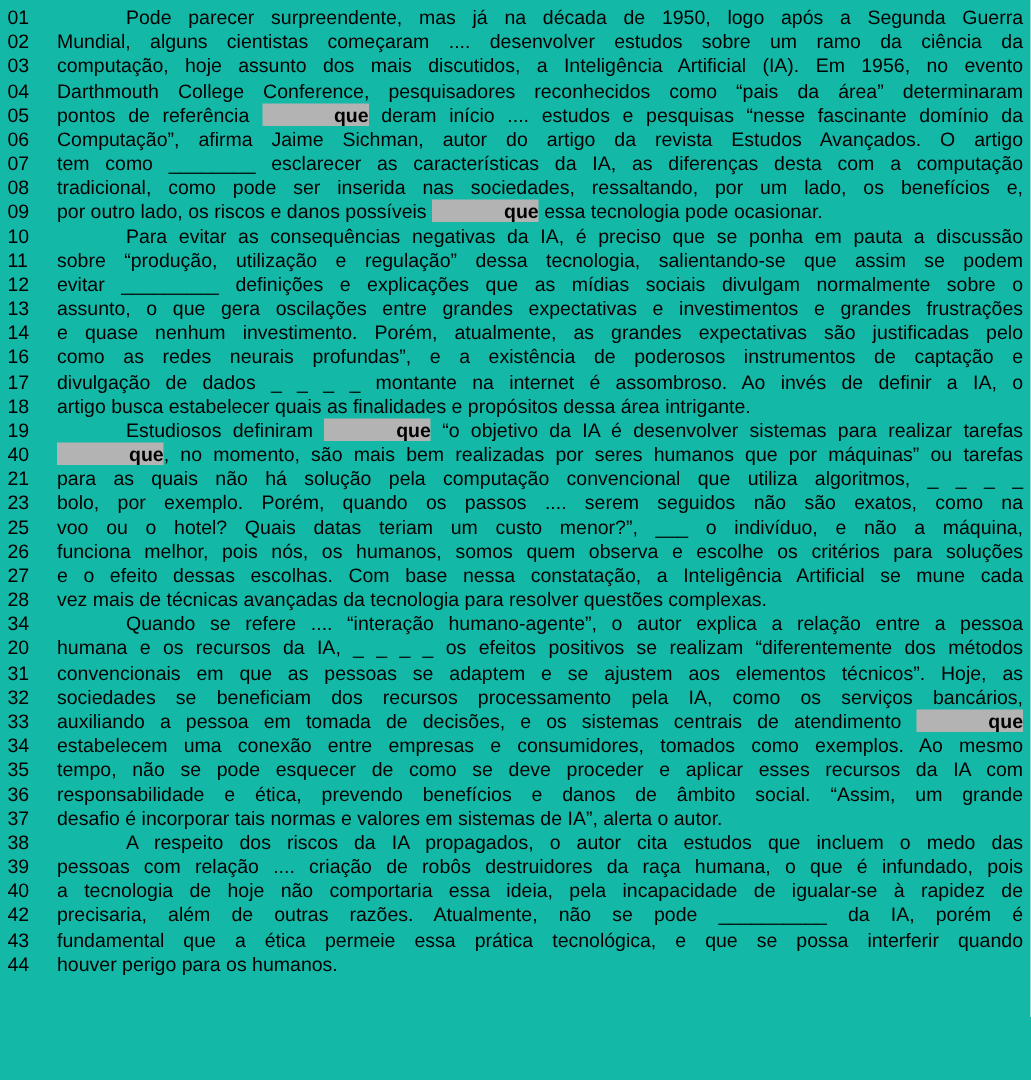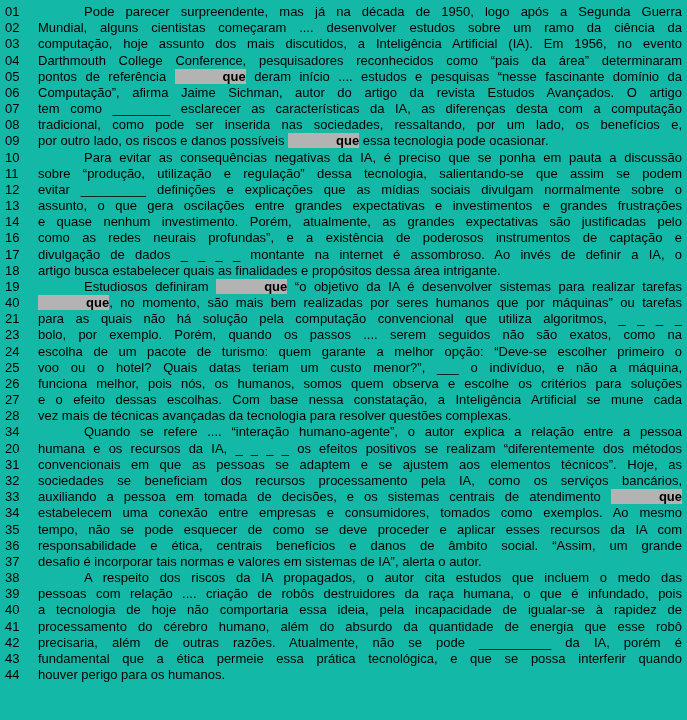--- a/index.html
+++ b/index.html
@@ -131,24 +131,20 @@
       </div>
       <div class="line">
         <span class="num">21</span>
         <span class="text just"><span>para as quais não há solução pela computação convencional que utiliza algoritmos, _ _ _ _</span></span>
       </div>
       <div class="line">
         <span class="num">23</span>
         <span class="text just"><span>bolo, por exemplo. Porém, quando os passos .... serem seguidos não são exatos, como na</span></span>
       </div>
       <div class="line">
-        <span class="num">24</span>
-        <span class="text just"><span>escolha de um pacote de turismo: quem garante a melhor opção: “Deve-se escolher primeiro o</span></span>
-      </div>
-      <div class="line">
         <span class="num">25</span>
         <span class="text just"><span>voo ou o hotel? Quais datas teriam um custo menor?”, ___ o indivíduo, e não a máquina,</span></span>
       </div>
       <div class="line">
         <span class="num">26</span>
         <span class="text just"><span>funciona melhor, pois nós, os humanos, somos quem observa e escolhe os critérios para soluções</span></span>
       </div>
       <div class="line">
         <span class="num">27</span>
         <span class="text just"><span>e o efeito dessas escolhas. Com base nessa constatação, a Inteligência Artificial se mune cada</span></span>
@@ -180,41 +176,37 @@
       <div class="line">
         <span class="num">34</span>
         <span class="text just"><span>estabelecem uma conexão entre empresas e consumidores, tomados como exemplos. Ao mesmo</span></span>
       </div>
       <div class="line">
         <span class="num">35</span>
         <span class="text just"><span>tempo, não se pode esquecer de como se deve proceder e aplicar esses recursos da IA com</span></span>
       </div>
       <div class="line">
         <span class="num">36</span>
-        <span class="text just"><span>responsabilidade e ética, centrais benefícios e danos de âmbito social. “Assim, um grande</span></span>
+        <span class="text just"><span>responsabilidade e ética, prevendo benefícios e danos de âmbito social. “Assim, um grande</span></span>
       </div>
       <div class="line">
         <span class="num">37</span>
         <span class="text"><span>desafio é incorporar tais normas e valores em sistemas de IA”, alerta o autor.</span></span>
       </div>
       <div class="line">
         <span class="num">38</span>
         <span class="text just ind"><span>A respeito dos riscos da IA propagados, o autor cita estudos que incluem o medo das</span></span>
       </div>
       <div class="line">
         <span class="num">39</span>
         <span class="text just"><span>pessoas com relação .... criação de robôs destruidores da raça humana, o que é infundado, pois</span></span>
       </div>
       <div class="line">
         <span class="num">40</span>
         <span class="text just"><span>a tecnologia de hoje não comportaria essa ideia, pela incapacidade de igualar-se à rapidez de</span></span>
-      </div>
-      <div class="line">
-        <span class="num">41</span>
-        <span class="text just"><span>processamento do cérebro humano, além do absurdo da quantidade de energia que esse robô</span></span>
       </div>
       <div class="line">
         <span class="num">42</span>
         <span class="text just"><span>precisaria, além de outras razões. Atualmente, não se pode __________ da IA, porém é</span></span>
       </div>
       <div class="line">
         <span class="num">43</span>
         <span class="text just"><span>fundamental que a ética permeie essa prática tecnológica, e que se possa interferir quando</span></span>
       </div>
       <div class="line">

